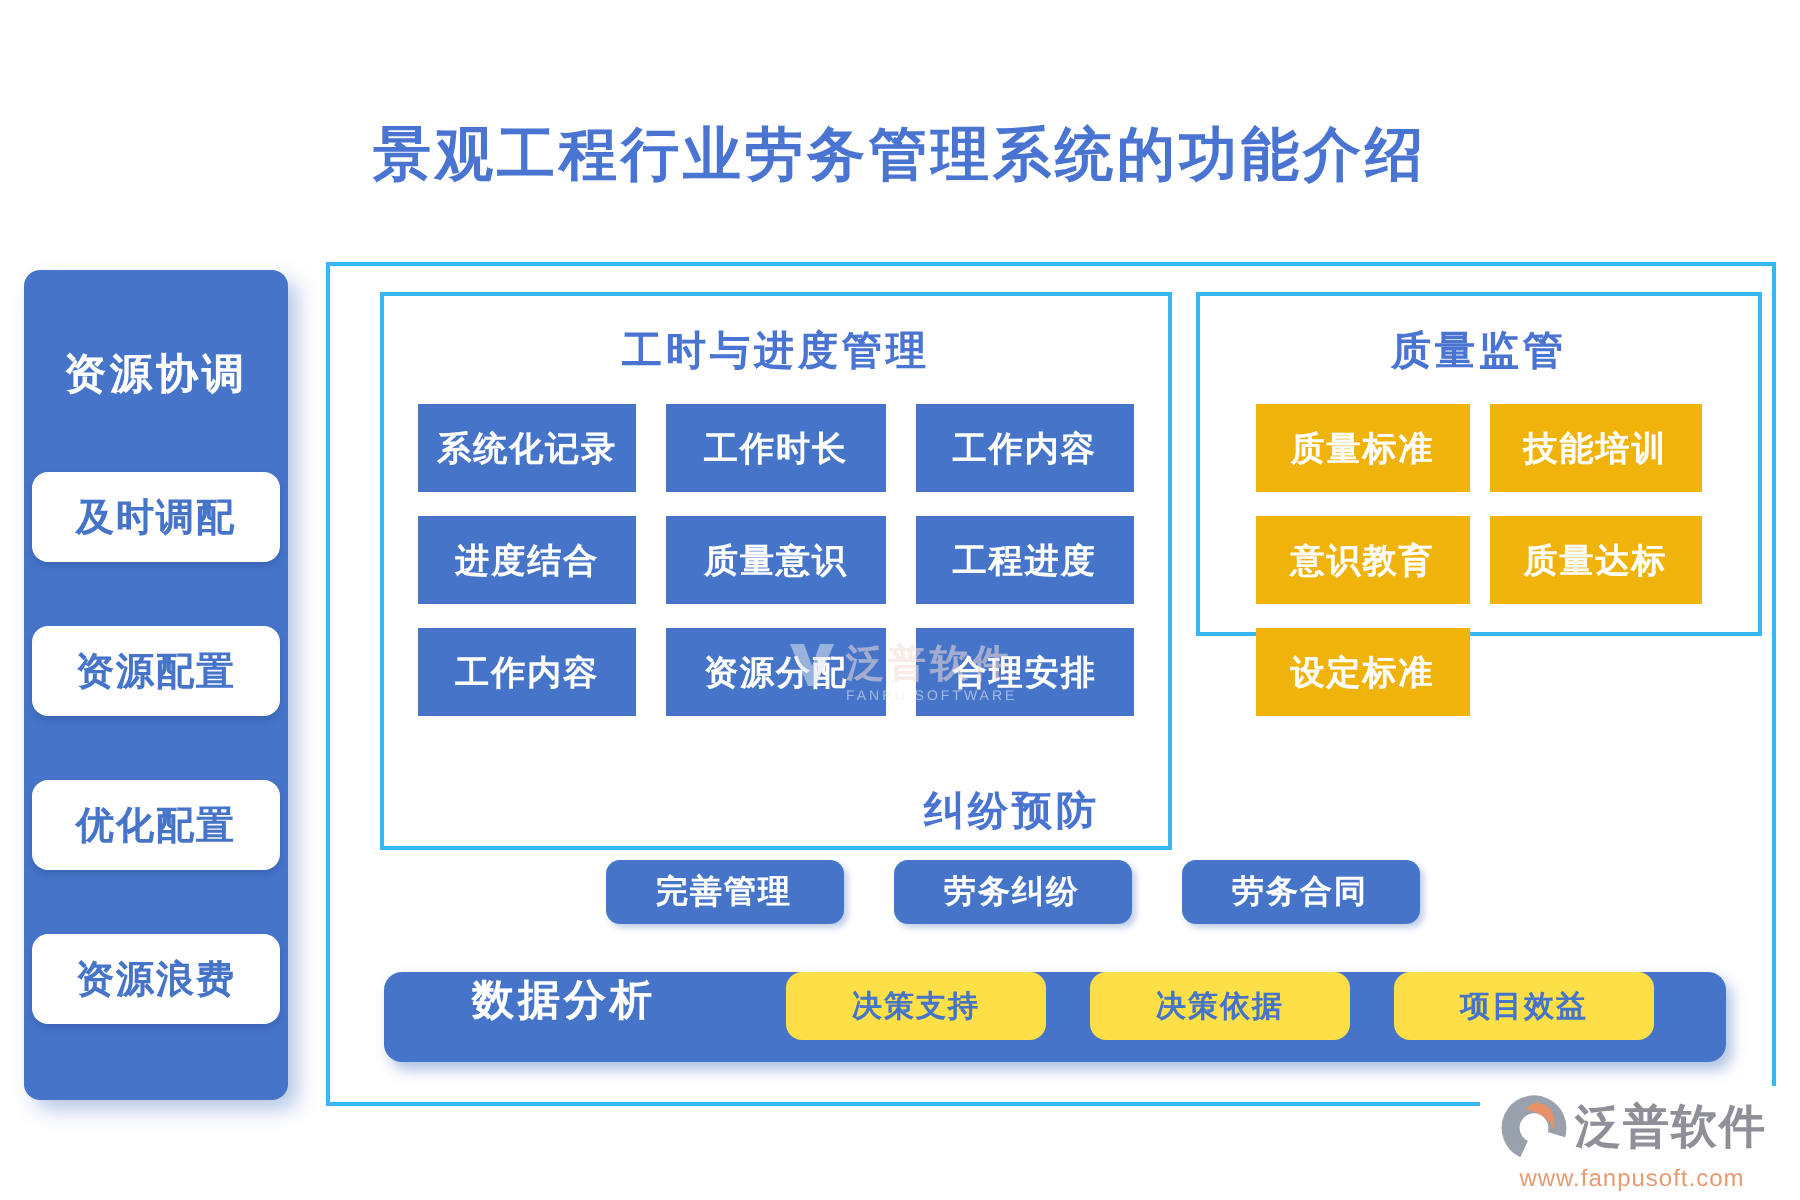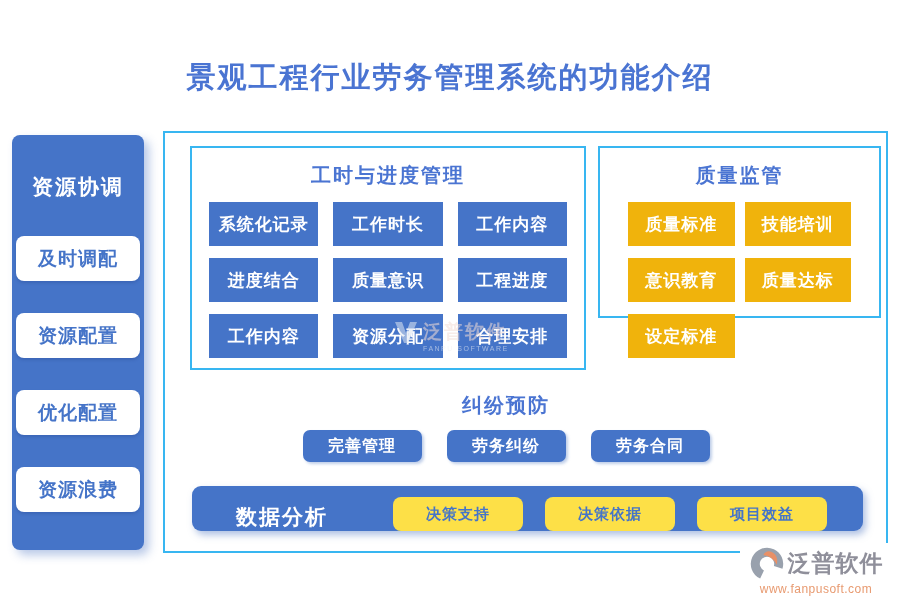--- a/index.html
+++ b/index.html
@@ -74,21 +74,21 @@
     font-family: inherit;
   }
 
   
   .panel {
     position: absolute;
     top: 146px;
     border: 2px solid #38b6f1;
     background: #ffffff;
   }
-  .panel-worktime { left: 190px; width: 396px; height: 224px; }
+  .panel-worktime { left: 190px; width: 396px; height: 279px; }
   .panel-quality  { left: 598px; width: 283px; height: 172px; }
   .panel-title {
     margin-top: 14px;
     text-align: center;
     font-size: 20px;
     font-weight: bold;
     color: #4a74d2;
     letter-spacing: 2px;
   }
   .panel-grid {
@@ -175,21 +175,21 @@
 
   
   .analysis-bar {
     position: absolute;
     left: 192px; top: 486px;
     width: 671px; height: 45px;
     background: #4574c8;
     border-radius: 9px;
     box-shadow: 3px 4px 7px rgba(98, 134, 201, 0.5);
     display: flex;
-    align-items: flex-end;
+    align-items: flex-start;
   }
   .analysis-label {
     margin-left: 44px;
     color: #ffffff;
     font-size: 21px;
     font-weight: bold;
     letter-spacing: 2px;
   }
   .analysis-btns {
     margin-left: auto;

